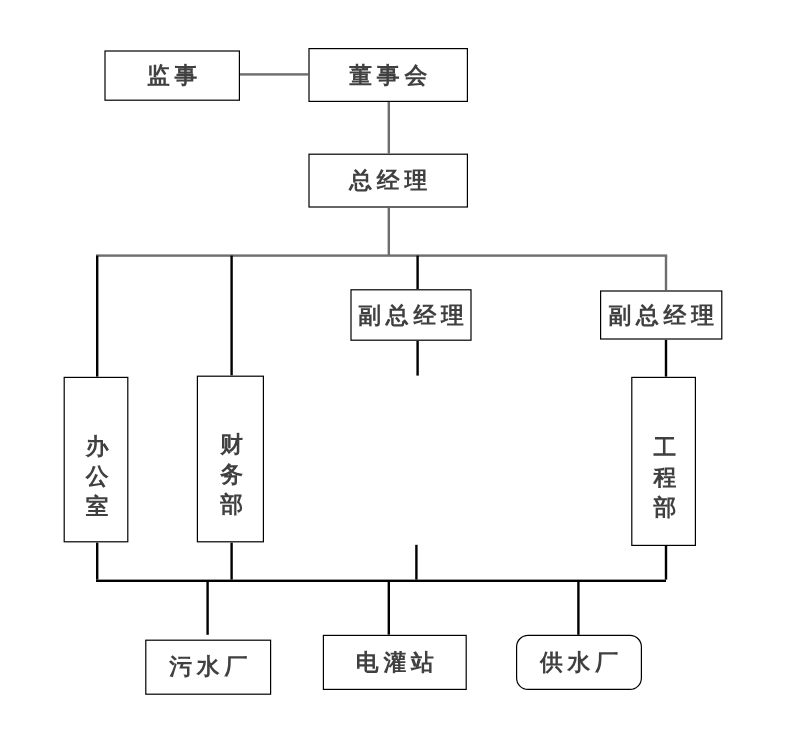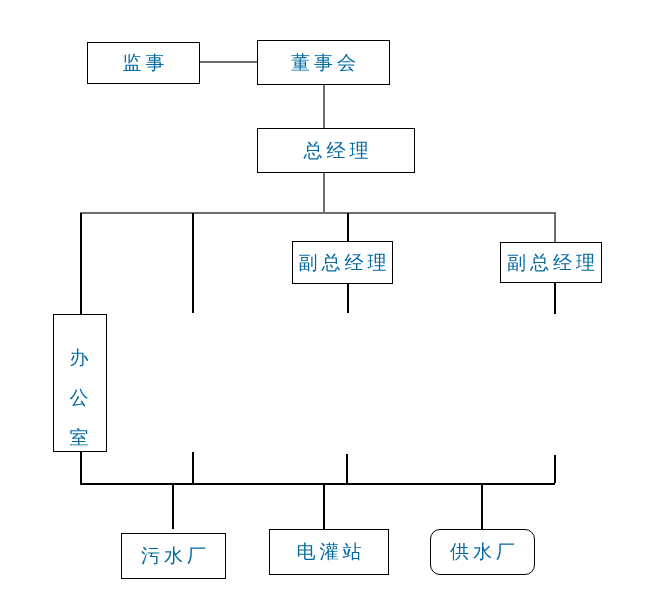--- a/index.html
+++ b/index.html
@@ -14,45 +14,46 @@
   }
   .node {
     position: absolute;
     border: 1.5px solid #000000;
     background: #ffffff;
     display: flex;
     align-items: center;
     justify-content: center;
     box-sizing: border-box;
     font-size: 19px;
-    color: #0369a1;
+    color: #404040;
+    font-weight: bold;
   }
   .node .lbl {
     letter-spacing: 4px;
     text-indent: 4px;
     white-space: nowrap;
   }
   .node.vertical .lbl {
     width: 21px;
     word-break: break-all;
     white-space: normal;
-    line-height: 40px;
-    text-align: left;
+    line-height: 25px;
+    text-align: right;
     letter-spacing: 0;
     text-indent: 0;
     margin-top: 28px;
   }
   .line { position: absolute; }
   .line.gray  { background: #6e6e6e; }
   .line.black { background: #000000; }
 
   
   #n-supervisor   { left: 87px;  top: 42px;  width: 113px; height: 42px; }
   #n-board        { left: 257px; top: 40px;  width: 133px; height: 45px; }
-  #n-gm           { left: 257px; top: 128px; width: 158px; height: 45px; }
+  #n-gm           { left: 257px; top: 128px; width: 133px; height: 45px; }
   #n-deputy1      { left: 292px; top: 241px; width: 101px; height: 43px; }
   #n-deputy2      { left: 500px; top: 242px; width: 102px; height: 41px; }
   #n-office       { left: 53px;  top: 314px; width: 54px;  height: 138px; }
   #n-finance      { left: 164px; top: 313px; width: 56px;  height: 139px; }
   #n-operations   { left: 320px; top: 313px; width: 52px;  height: 141px; }
   #n-engineering  { left: 526px; top: 314px; width: 54px;  height: 141px; }
   #n-sewage       { left: 121px; top: 533px; width: 105px; height: 46px; }
   #n-pumping      { left: 269px; top: 529px; width: 120px; height: 46px; }
   #n-watersupply  { left: 430px; top: 529px; width: 105px; height: 46px; border-radius: 10px; }
 
@@ -111,20 +112,26 @@
   </div>
   <div class="node" id="n-deputy1">
     <span class="lbl">副总经理</span>
   </div>
   <div class="node" id="n-deputy2">
     <span class="lbl">副总经理</span>
   </div>
   <div class="node vertical" id="n-office">
     <span class="lbl">办公室</span>
   </div>
+  <div class="node vertical" id="n-finance">
+    <span class="lbl">财务部</span>
+  </div>
+  <div class="node vertical" id="n-engineering">
+    <span class="lbl">工程部</span>
+  </div>
   <div class="node" id="n-sewage">
     <span class="lbl">污水厂</span>
   </div>
   <div class="node" id="n-pumping">
     <span class="lbl">电灌站</span>
   </div>
   <div class="node" id="n-watersupply">
     <span class="lbl">供水厂</span>
   </div>
 

